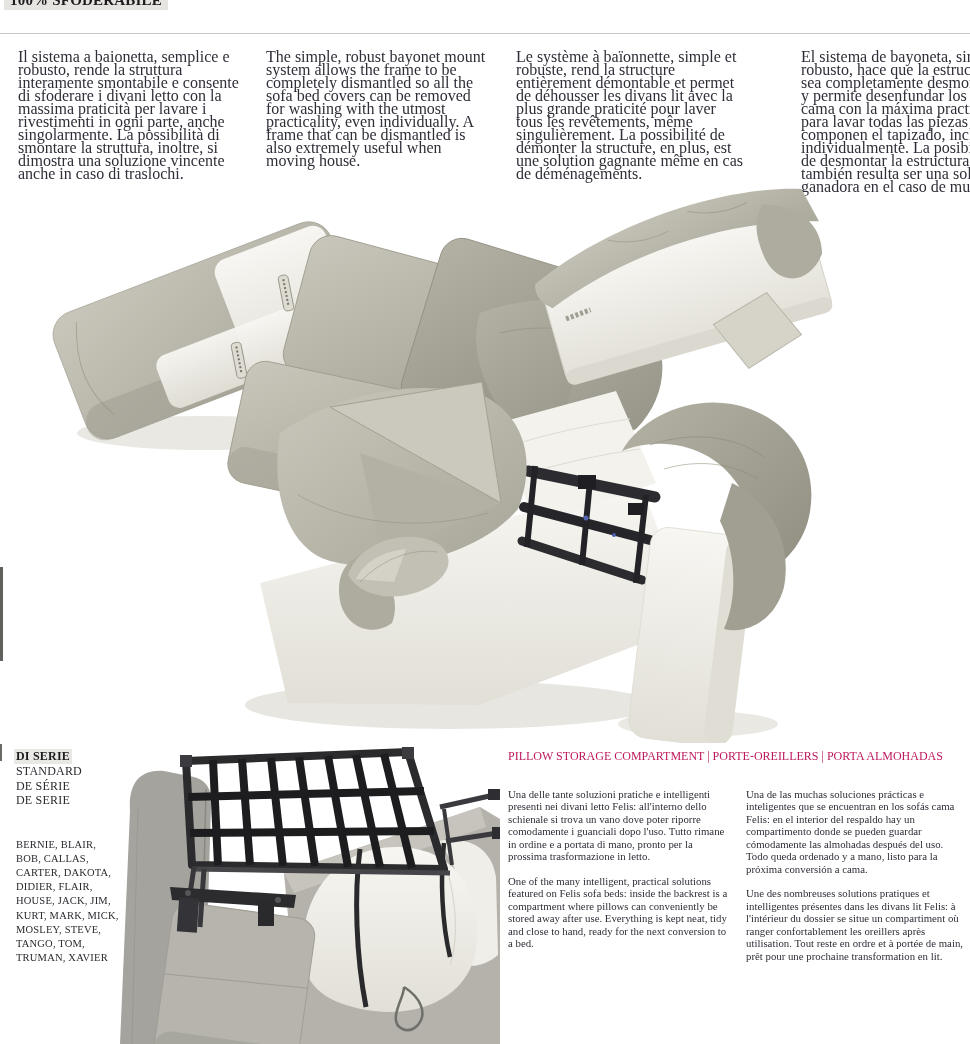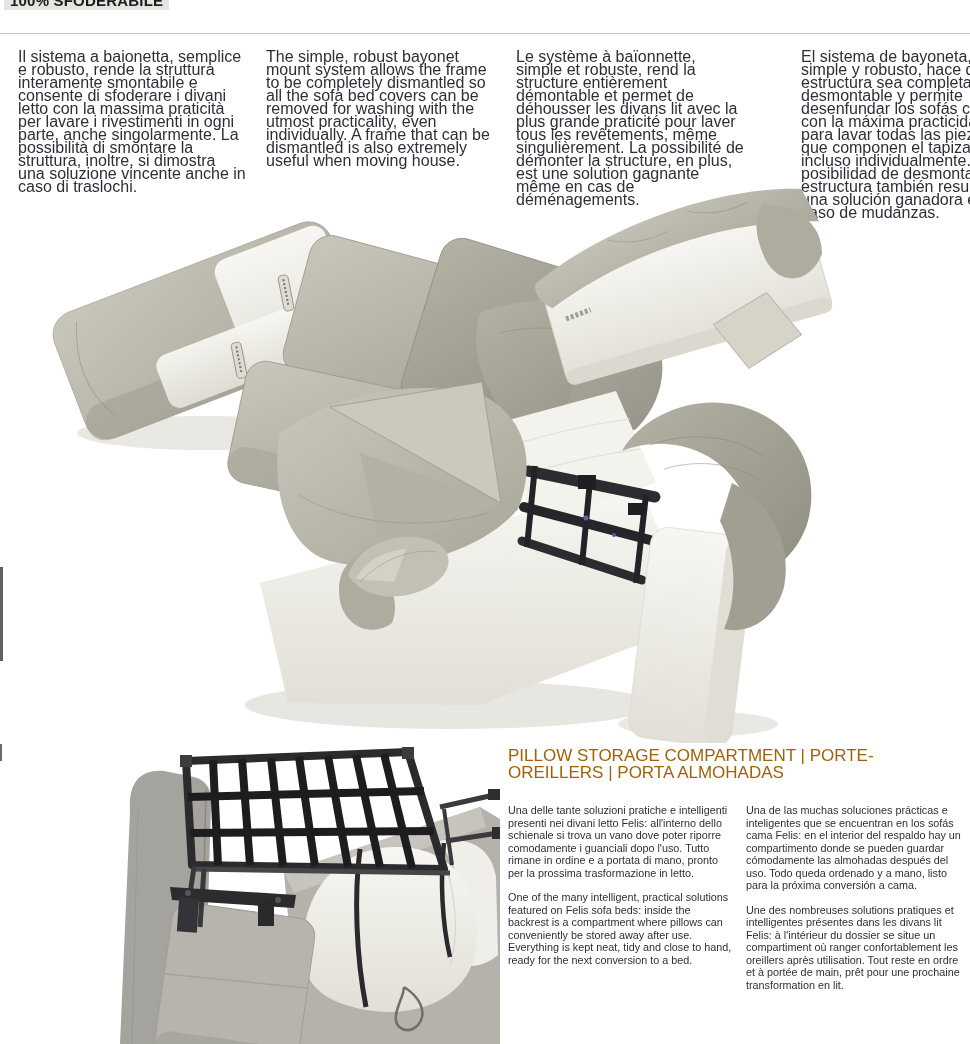--- a/index.html
+++ b/index.html
@@ -1,19 +1,19 @@
 <!DOCTYPE html>
 <html><head>
 <meta charset="utf-8">
 <style>
   html,body{margin:0;padding:0;background:#ffffff;}
   .page{
     position:relative;width:970px;height:1044px;background:#ffffff;
     overflow:hidden;
-    font-family:Liberation Sans, sans-serif;
+    font-family:Liberation Serif, serif;
     color:#2e2e36;
   }
   
   .hdr-title{position:absolute;left:4px;top:-9px;font-size:15px;font-weight:700;color:#1c1c1e;letter-spacing:.2px;}
   .hl{background:#e5e4e0;padding:1px 6px;display:inline-block;}
   .hdr-sub{position:absolute;left:10px;top:9px;font-size:14.5px;color:#2a2a30;letter-spacing:.1px;white-space:nowrap;}
   .rule{position:absolute;left:0;top:33px;width:970px;height:1px;background:#c6c6c3;}
   
   .body-text{font-size:16px;line-height:13px;color:#2e2e38;margin:8px;}
   .icol{position:absolute;top:42px;}
@@ -27,21 +27,21 @@
   figure svg{display:block;width:100%;height:100%;}
   
   .standard{position:absolute;left:16px;top:746px;width:112px;}
   .std-line{font-size:12px;line-height:14.5px;color:#2a2a30;letter-spacing:.2px;}
   .std-line.first{font-weight:700;color:#1c1c1e;background:#e9e8e4;display:inline-block;padding:0 2px;margin-left:-2px;}
   .models{margin:30px 0 0 0;width:104px;font-size:10.5px;line-height:14.2px;color:#2a2a30;letter-spacing:.2px;}
   
   .pillow{position:absolute;left:508px;top:745px;width:458px;}
   .pillow h2{margin:0;font-size:13.5px;line-height:15px;}
   .pillow .hl{margin-left:-6px;}
-  .pillow-sub{margin-top:3px;width:446px;font-size:17px;line-height:16.5px;color:#a16207;}
+  .pillow-sub{margin-top:3px;width:446px;font-size:12px;line-height:16.5px;color:#be185d;}
   .pillow-cols{display:flex;gap:13px;margin-top:23px;}
   .pcol{width:225px;}
   .pcol:last-child{width:218px;}
   .pcol p{margin:0;font-size:10.8px;line-height:12.5px;}
   .pcol p + p{margin-top:12px;}
   
   .edge-mark{position:absolute;background:#44443f;}
   .em1{left:0;top:567px;width:3px;height:94px;opacity:.85;}
   .em2{left:0;top:744px;width:2px;height:17px;opacity:.8;}
 </style>
@@ -164,20 +164,27 @@
           <rect x="-52" y="-100" width="104" height="212" rx="18" fill="url(#gWht)" stroke="#dddbd2" stroke-width="0.8"></rect>
           <rect x="24" y="-96" width="28" height="204" rx="12" fill="#e0ded4"></rect>
         </g>
         <path d="M 592 268 C 614 230 670 208 720 226 C 770 244 790 292 778 338 C 768 372 742 392 714 396 C 728 362 726 330 708 302 C 682 262 632 252 592 268 Z" fill="url(#gFabD)"></path>
         <path d="M 702 300 C 742 320 762 360 754 404 C 746 436 718 452 694 446 C 708 414 706 370 690 338 Z" fill="#a19f92"></path>
         <path d="M 620 262 C 660 248 704 252 734 274 M 634 286 C 668 276 702 280 728 296" stroke="#85836f" stroke-width="1" fill="none" opacity="0.5"></path>
       </g>
     </svg>
   </figure>
 
+  <aside class="standard">
+    <div class="std-line first">DI SERIE</div>
+    <div class="std-line">STANDARD</div>
+    <div class="std-line">DE SÉRIE</div>
+    <div class="std-line">DE SERIE</div>
+    <p class="models">BERNIE, BLAIR, BOB, CALLAS, CARTER, DAKOTA, DIDIER, FLAIR, HOUSE, JACK, JIM, KURT, MARK, MICK, MOSLEY, STEVE, TANGO, TOM, TRUMAN, XAVIER</p>
+  </aside>
 
   <figure class="mech-photo">
     <svg viewBox="0 0 392 299" xmlns="http://www.w3.org/2000/svg">
 
       <g>
         <path d="M 176 128 L 372 62 L 392 74 L 392 299 L 192 299 Z" fill="#b4b2ab"></path>
         <path d="M 176 128 L 372 62 L 378 82 L 186 148 Z" fill="#c6c4bc"></path>
       </g>
 
       <g>

